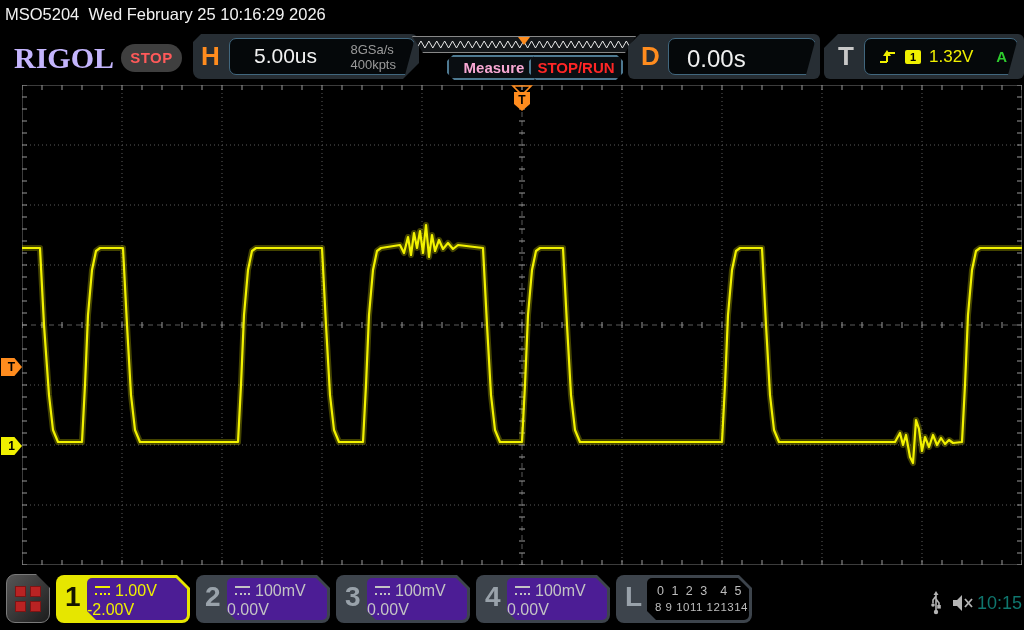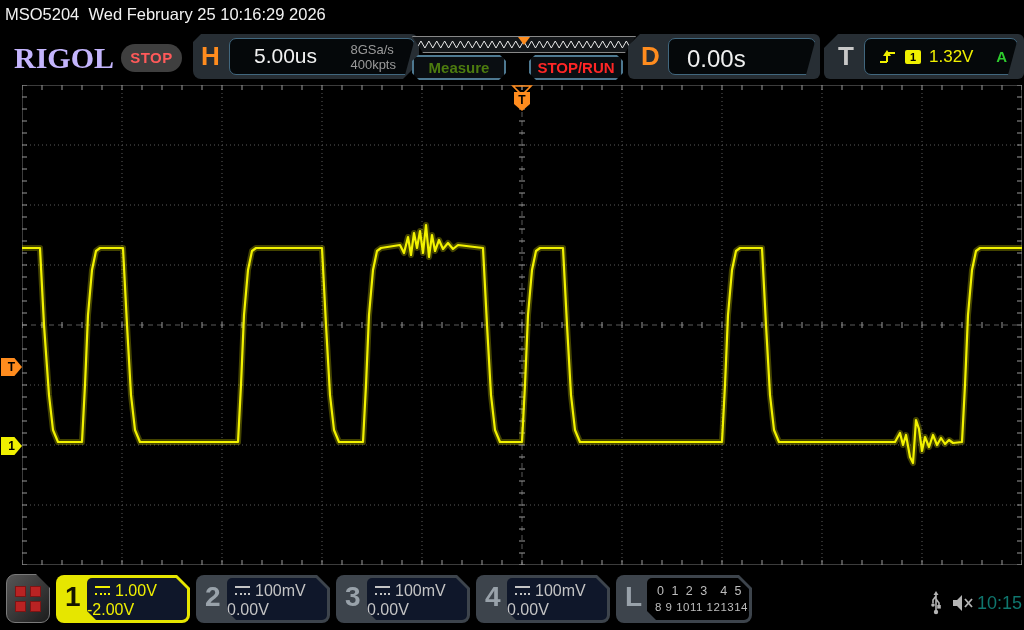--- a/index.html
+++ b/index.html
@@ -34,21 +34,21 @@
   #preview-strip { left:412px; top:36px; width:224px; height:17px; background:#14171a;
     border:1px solid #888; clip-path: polygon(0 0, 100% 0, calc(100% - 11px) 100%, 11px 100%); }
   #preview-trig { left:518px; top:37px; width:0; height:0;
     border-left:6px solid transparent; border-right:6px solid transparent;
     border-top:8px solid #ff8c1e; }
 
   .hdr-btn { top:55px; width:94px; height:25px; background:#0a0e12; border:2px solid #4e7991;
     font-size:15px; font-weight:bold; text-align:center; line-height:21px; border-radius:4px;
     clip-path: polygon(6px 0, calc(100% - 6px) 0, 100% 6px, 100% calc(100% - 7px),
       calc(100% - 7px) 100%, 7px 100%, 0 calc(100% - 7px), 0 6px); }
-  #btn-measure { left:412px; color:#4d7c0f;text-align:center; }
+  #btn-measure { left:447px; color:#f9a8d4;text-align:center; }
   #btn-stoprun { left:529px; color:#ff2626; }
 
   #d-group { left:628px; width:192px; border-radius:6px;
     clip-path: polygon(12px 0, 100% 0, 100% 100%, 0 100%, 0 12px); }
   #d-letter { left:13px; }
   #d-inner { left:40px; width:148px; }
   #d-value { left:18px; top:6px; color:#f0f0f0; font-size:24px; }
 
   #t-group { left:824px; width:200px; border-radius:6px;
     clip-path: polygon(14px 0, 100% 0, 100% 100%, 0 100%, 0 14px); }
@@ -72,21 +72,21 @@
   #menu-btn { left:6px; top:574px; width:44px; height:49px;
     background:linear-gradient(135deg,#565656,#1c1c1c); border:1px solid #7a7a7a;
     border-radius:9px; clip-path: polygon(0 0, calc(100% - 14px) 0, 100% 14px, 100% 100%, 0 100%);
     display:flex; align-items:center; justify-content:center; }
   #menu-grid { display:grid; grid-template-columns:11px 11px; grid-template-rows:11px 11px; gap:4px; }
   .menu-sq { background:#b92323; border:1px solid #7d1414; }
 
   .ch-box { top:575px; width:134px; height:48px; border-radius:8px;
     clip-path: polygon(0 0, calc(100% - 13px) 0, 100% 13px, 100% 100%, 0 100%); }
   .ch-num { left:9px; top:6px; font-size:28px; font-weight:bold; }
-  .ch-panel { left:31px; top:3px; right:3px; bottom:3px; background:#0f172a; border-radius:5px;
+  .ch-panel { left:31px; top:3px; right:3px; bottom:3px; background:#4c1d95; border-radius:5px;
     clip-path: polygon(0 0, calc(100% - 11px) 0, 100% 11px, 100% 100%, 9px 100%, 0 calc(100% - 9px)); }
   .ch-line1 { display:flex; align-items:center; gap:5px; padding:4px 0 0 8px; font-size:16px; }
   .ch-line2 { text-align:left; padding-right:9px; font-size:16px; margin-top:1px; }
   .coupling-icon { width:15px; height:9px; border-top:2px solid currentColor;
     border-bottom:2px dotted currentColor; margin-top:-2px; }
   .ch-active { background:#e6e600; }
   .ch-active .ch-num { color:#141400; }
   .ch-active .ch-panel { color:#f0f000; }
   .ch-inactive { background:#3d444c; }
   .ch-inactive .ch-num { color:#99a2aa; }

